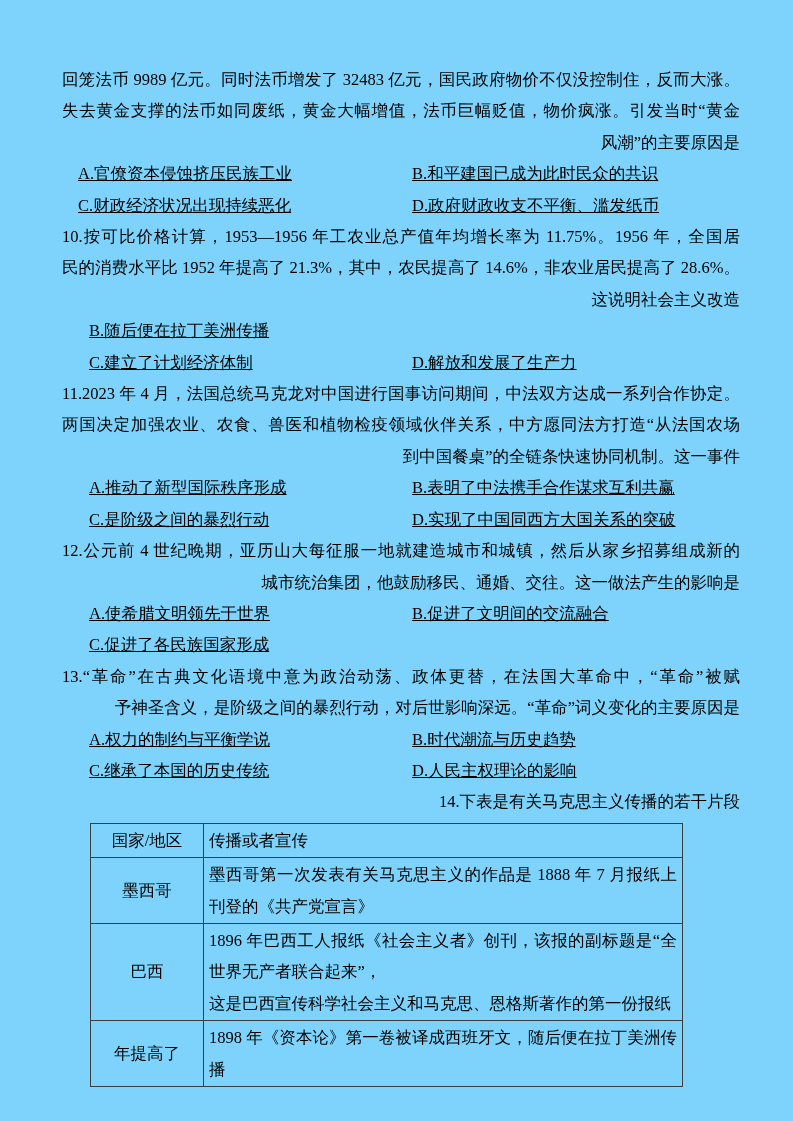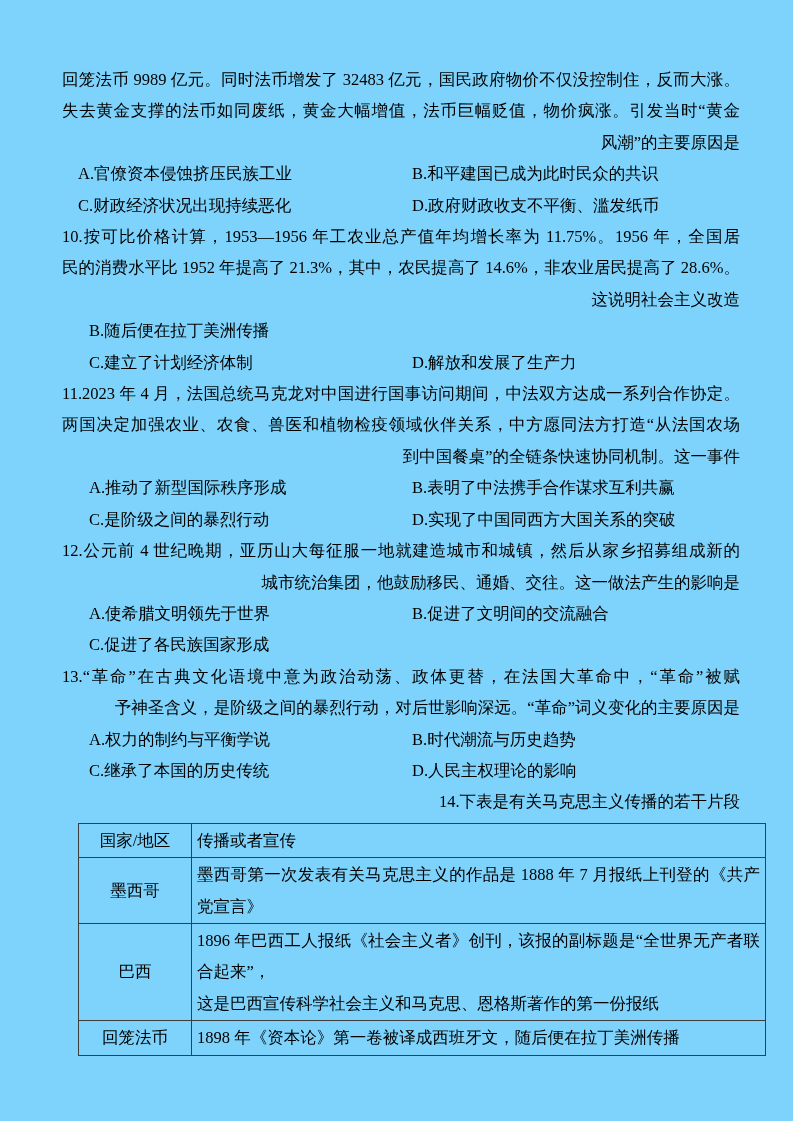--- a/index.html
+++ b/index.html
@@ -21,31 +21,32 @@
     text-align: right;
   }
   .line.j {
     text-align: justify;
     text-align-last: justify;
   }
   .opt-row {
     display: flex;
     line-height: 31.4px;
     min-height: 31.4px;
+    text-decoration: underline;
   }
   .opt-row.q9i  { padding-left: 16px; }
   .opt-row.stdi { padding-left: 27px; }
   .opt { white-space: nowrap; }
   .q9i  .opt-first { flex: 0 0 auto; width: 334px; }
   .stdi .opt-first { flex: 0 0 auto; width: 323px; }
   table.marx {
     border-collapse: collapse;
     table-layout: fixed;
-    width: 688px;
-    margin: 5px 0 0 16px;
+    width: 593px;
+    margin: 5px 0 0 28px;
   }
   table.marx th, table.marx td {
     border: 1.7px solid #3d3d3d;
     font-weight: normal;
     font-size: 16.5px;
     line-height: 31.4px;
     padding: 1px 5px;
     vertical-align: middle;
   }
   table.marx .c1 { width: 113px; text-align: center; }
@@ -137,21 +138,21 @@
         </td>
       </tr>
       <tr>
         <td class="c1">巴西</td>
         <td class="c2">
           <div>1896 年巴西工人报纸《社会主义者》创刊，该报的副标题是“全世界无产者联合起来”，</div>
           <div>这是巴西宣传科学社会主义和马克思、恩格斯著作的第一份报纸</div>
         </td>
       </tr>
       <tr>
-        <td class="c1">回笼法币</td>
+        <td class="c1">年提高了</td>
         <td class="c2">
           <div>1898 年《资本论》第一卷被译成西班牙文，随后便在拉丁美洲传播</div>
         </td>
       </tr>
     </tbody>
       </table>
   </section>
 
 </div>
 

